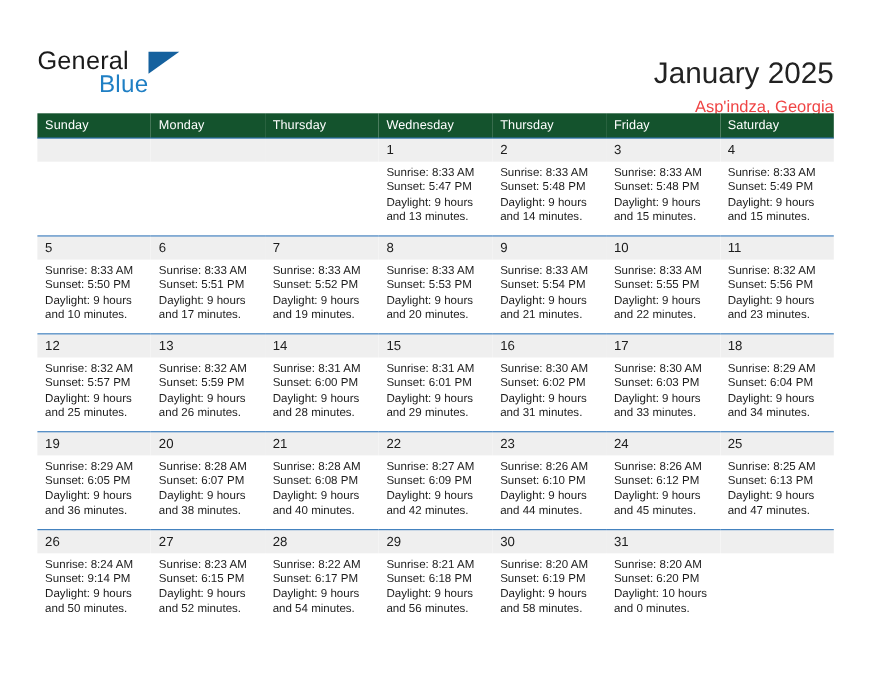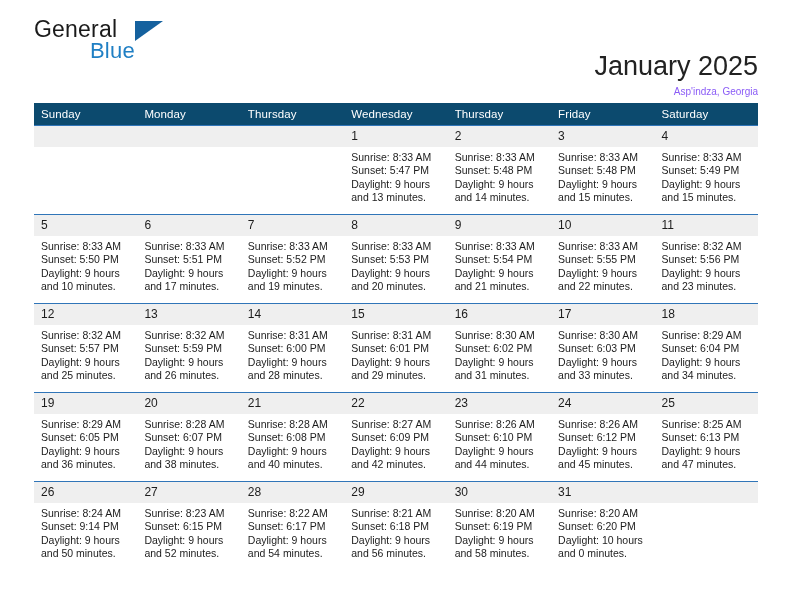--- a/index.html
+++ b/index.html
@@ -24,21 +24,21 @@
   .header {
     position: absolute;
     left: 0;
     top: 0;
     width: 792px;
     height: 100px;
   }
   .logo {
     position: absolute;
     left: 34px;
-    top: 16px;
+    top: 42px;
     width: 180px;
     height: 52px;
   }
   .logo-general {
     position: absolute;
     left: 0;
     top: 0;
     font-size: 23px;
     letter-spacing: 0.2px;
     color: #1a1a1a;
@@ -69,37 +69,38 @@
     text-align: right;
   }
   .cal-title {
     font-size: 27px;
     color: #222222;
     line-height: 32px;
     white-space: nowrap;
     margin-top: 20px;
   }
   .cal-subtitle {
-    font-size: 10px;
-    color: #8b5cf6;
+    font-size: 15px;
+    color: #ef4444;
     line-height: 19px;
+    margin-top: 6px;
     white-space: nowrap;
   }
 
   
   .calendar {
     position: absolute;
     left: 34px;
     top: 103px;
     width: 724px;
     border-collapse: collapse;
     table-layout: fixed;
   }
   .calendar th {
-    background: #0c4a6e;
+    background: #14532d;
     color: #ffffff;
     font-size: 11.5px;
     font-weight: normal;
     text-align: left;
     padding: 4px 0 4px 7px;
     height: 14px;
     letter-spacing: 0.1px;
   }
   .calendar td {
     vertical-align: top;

